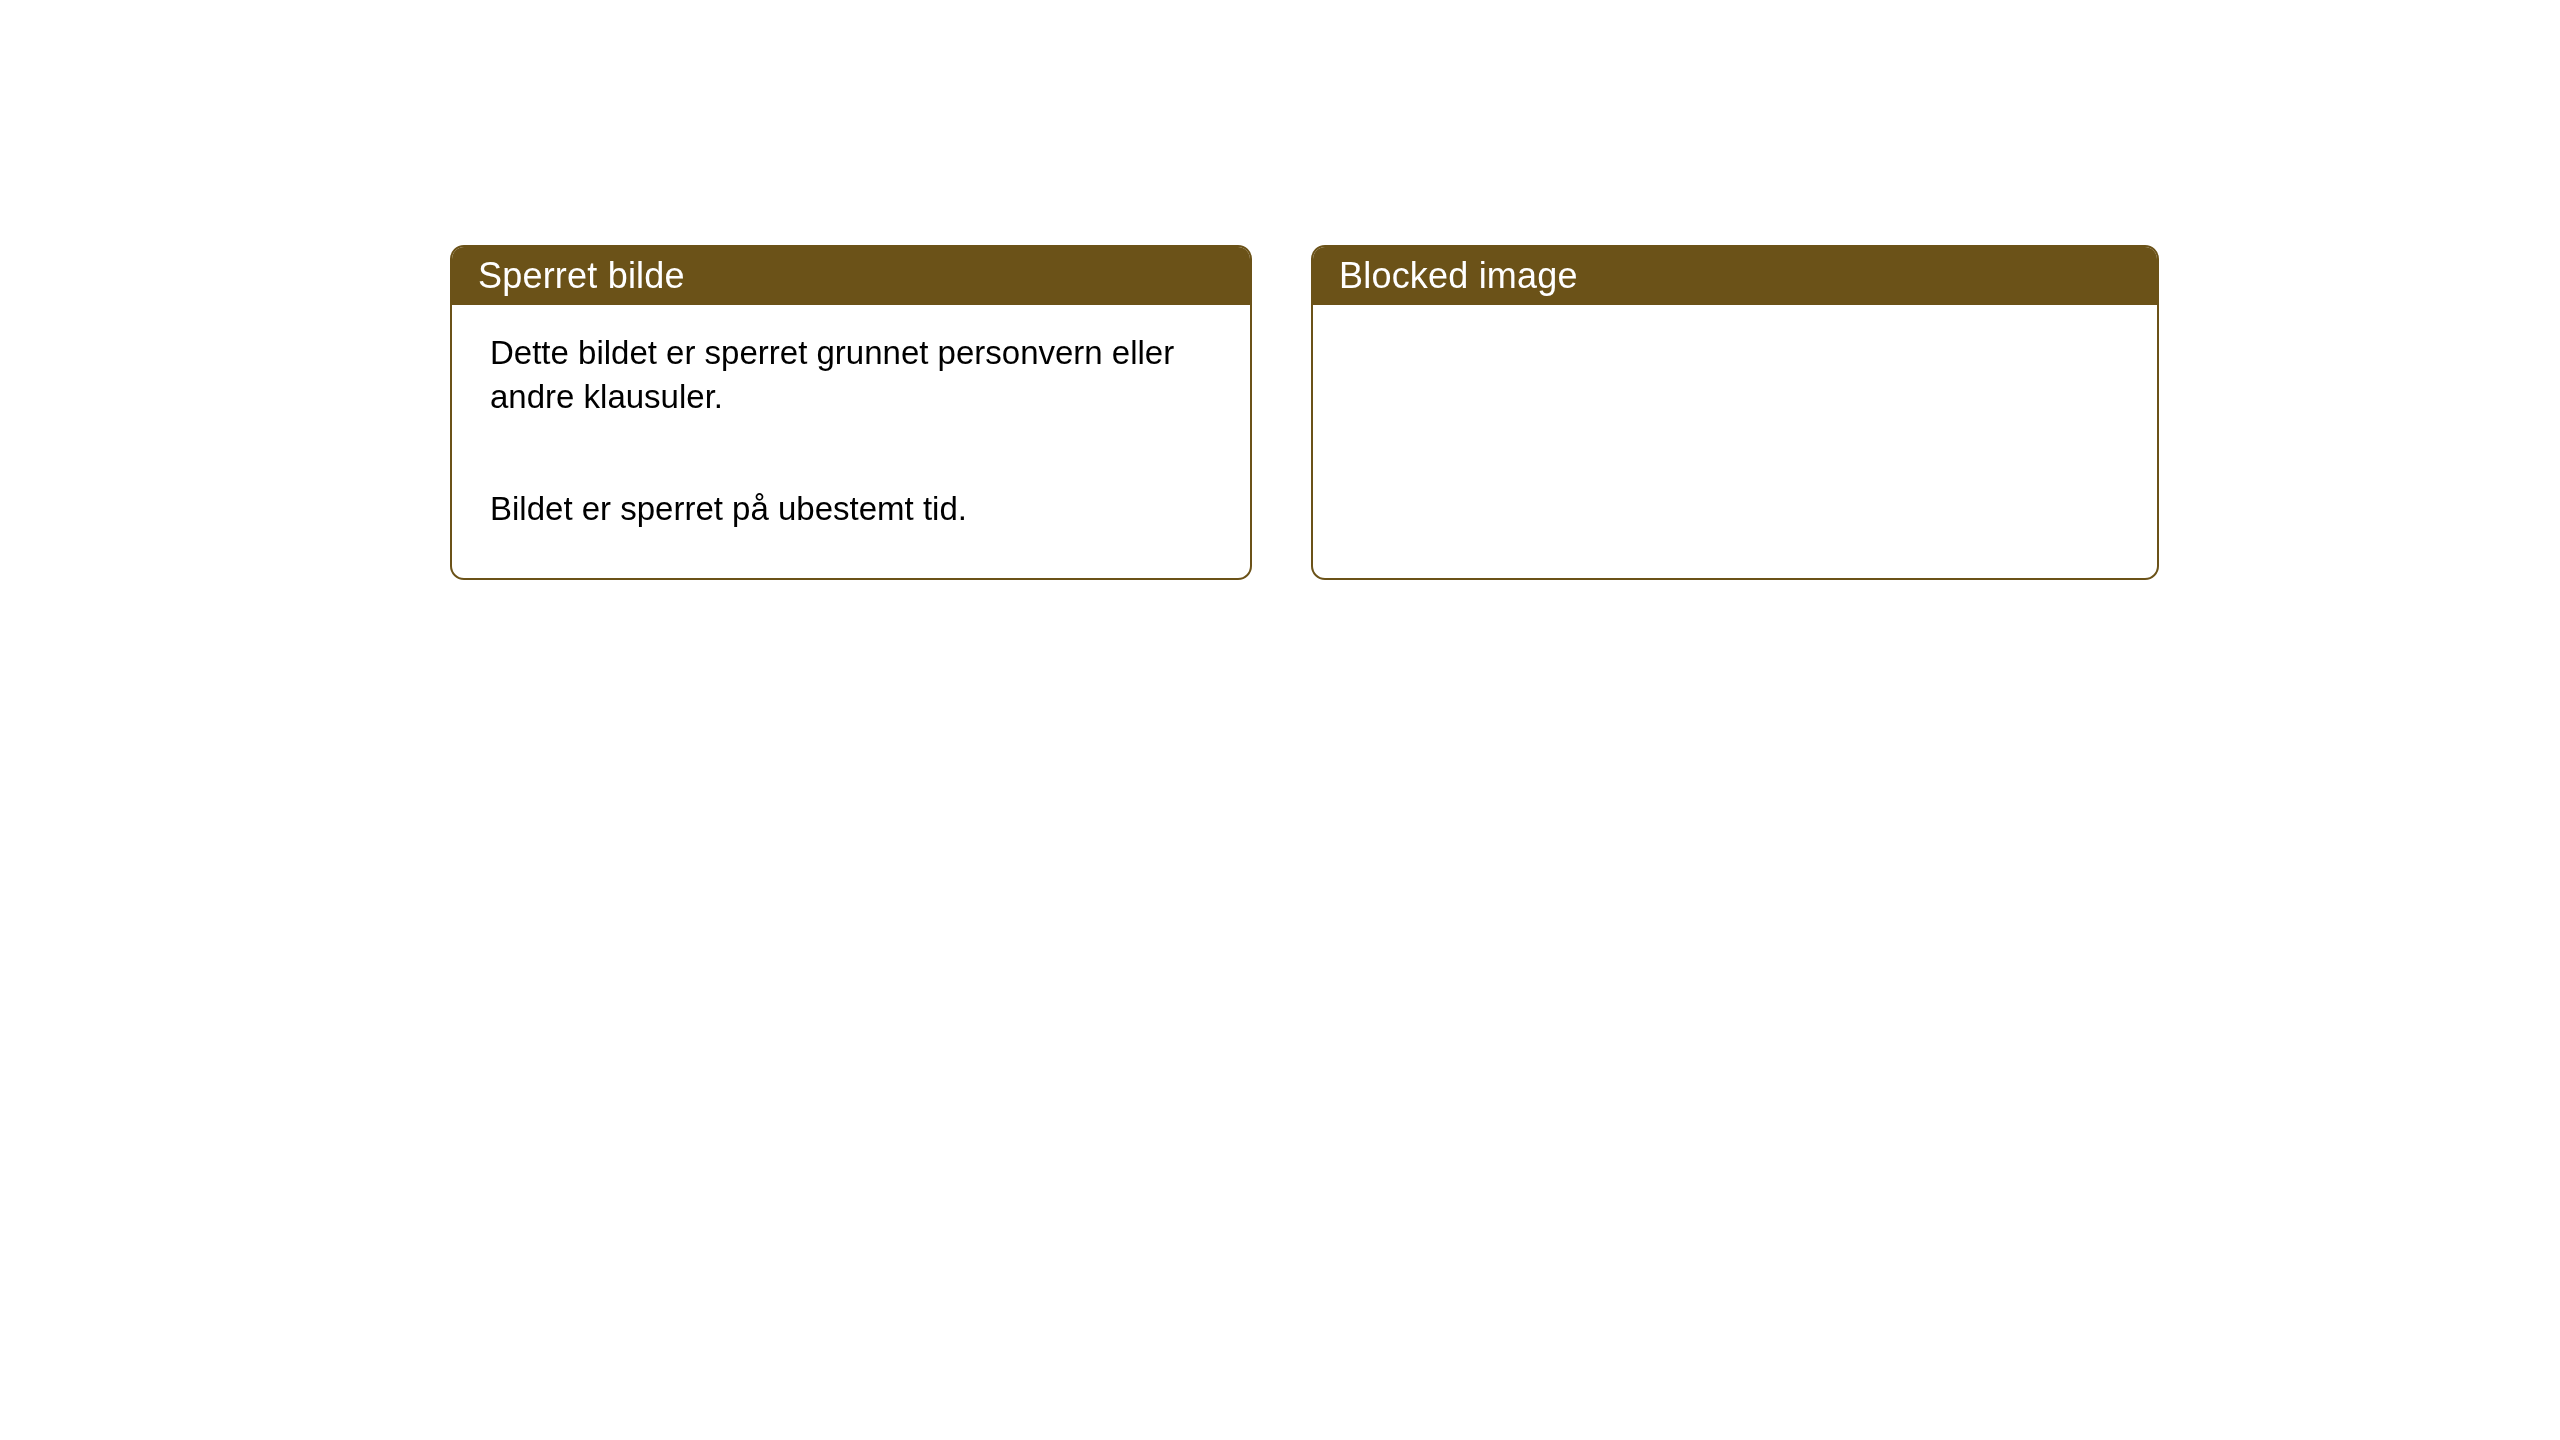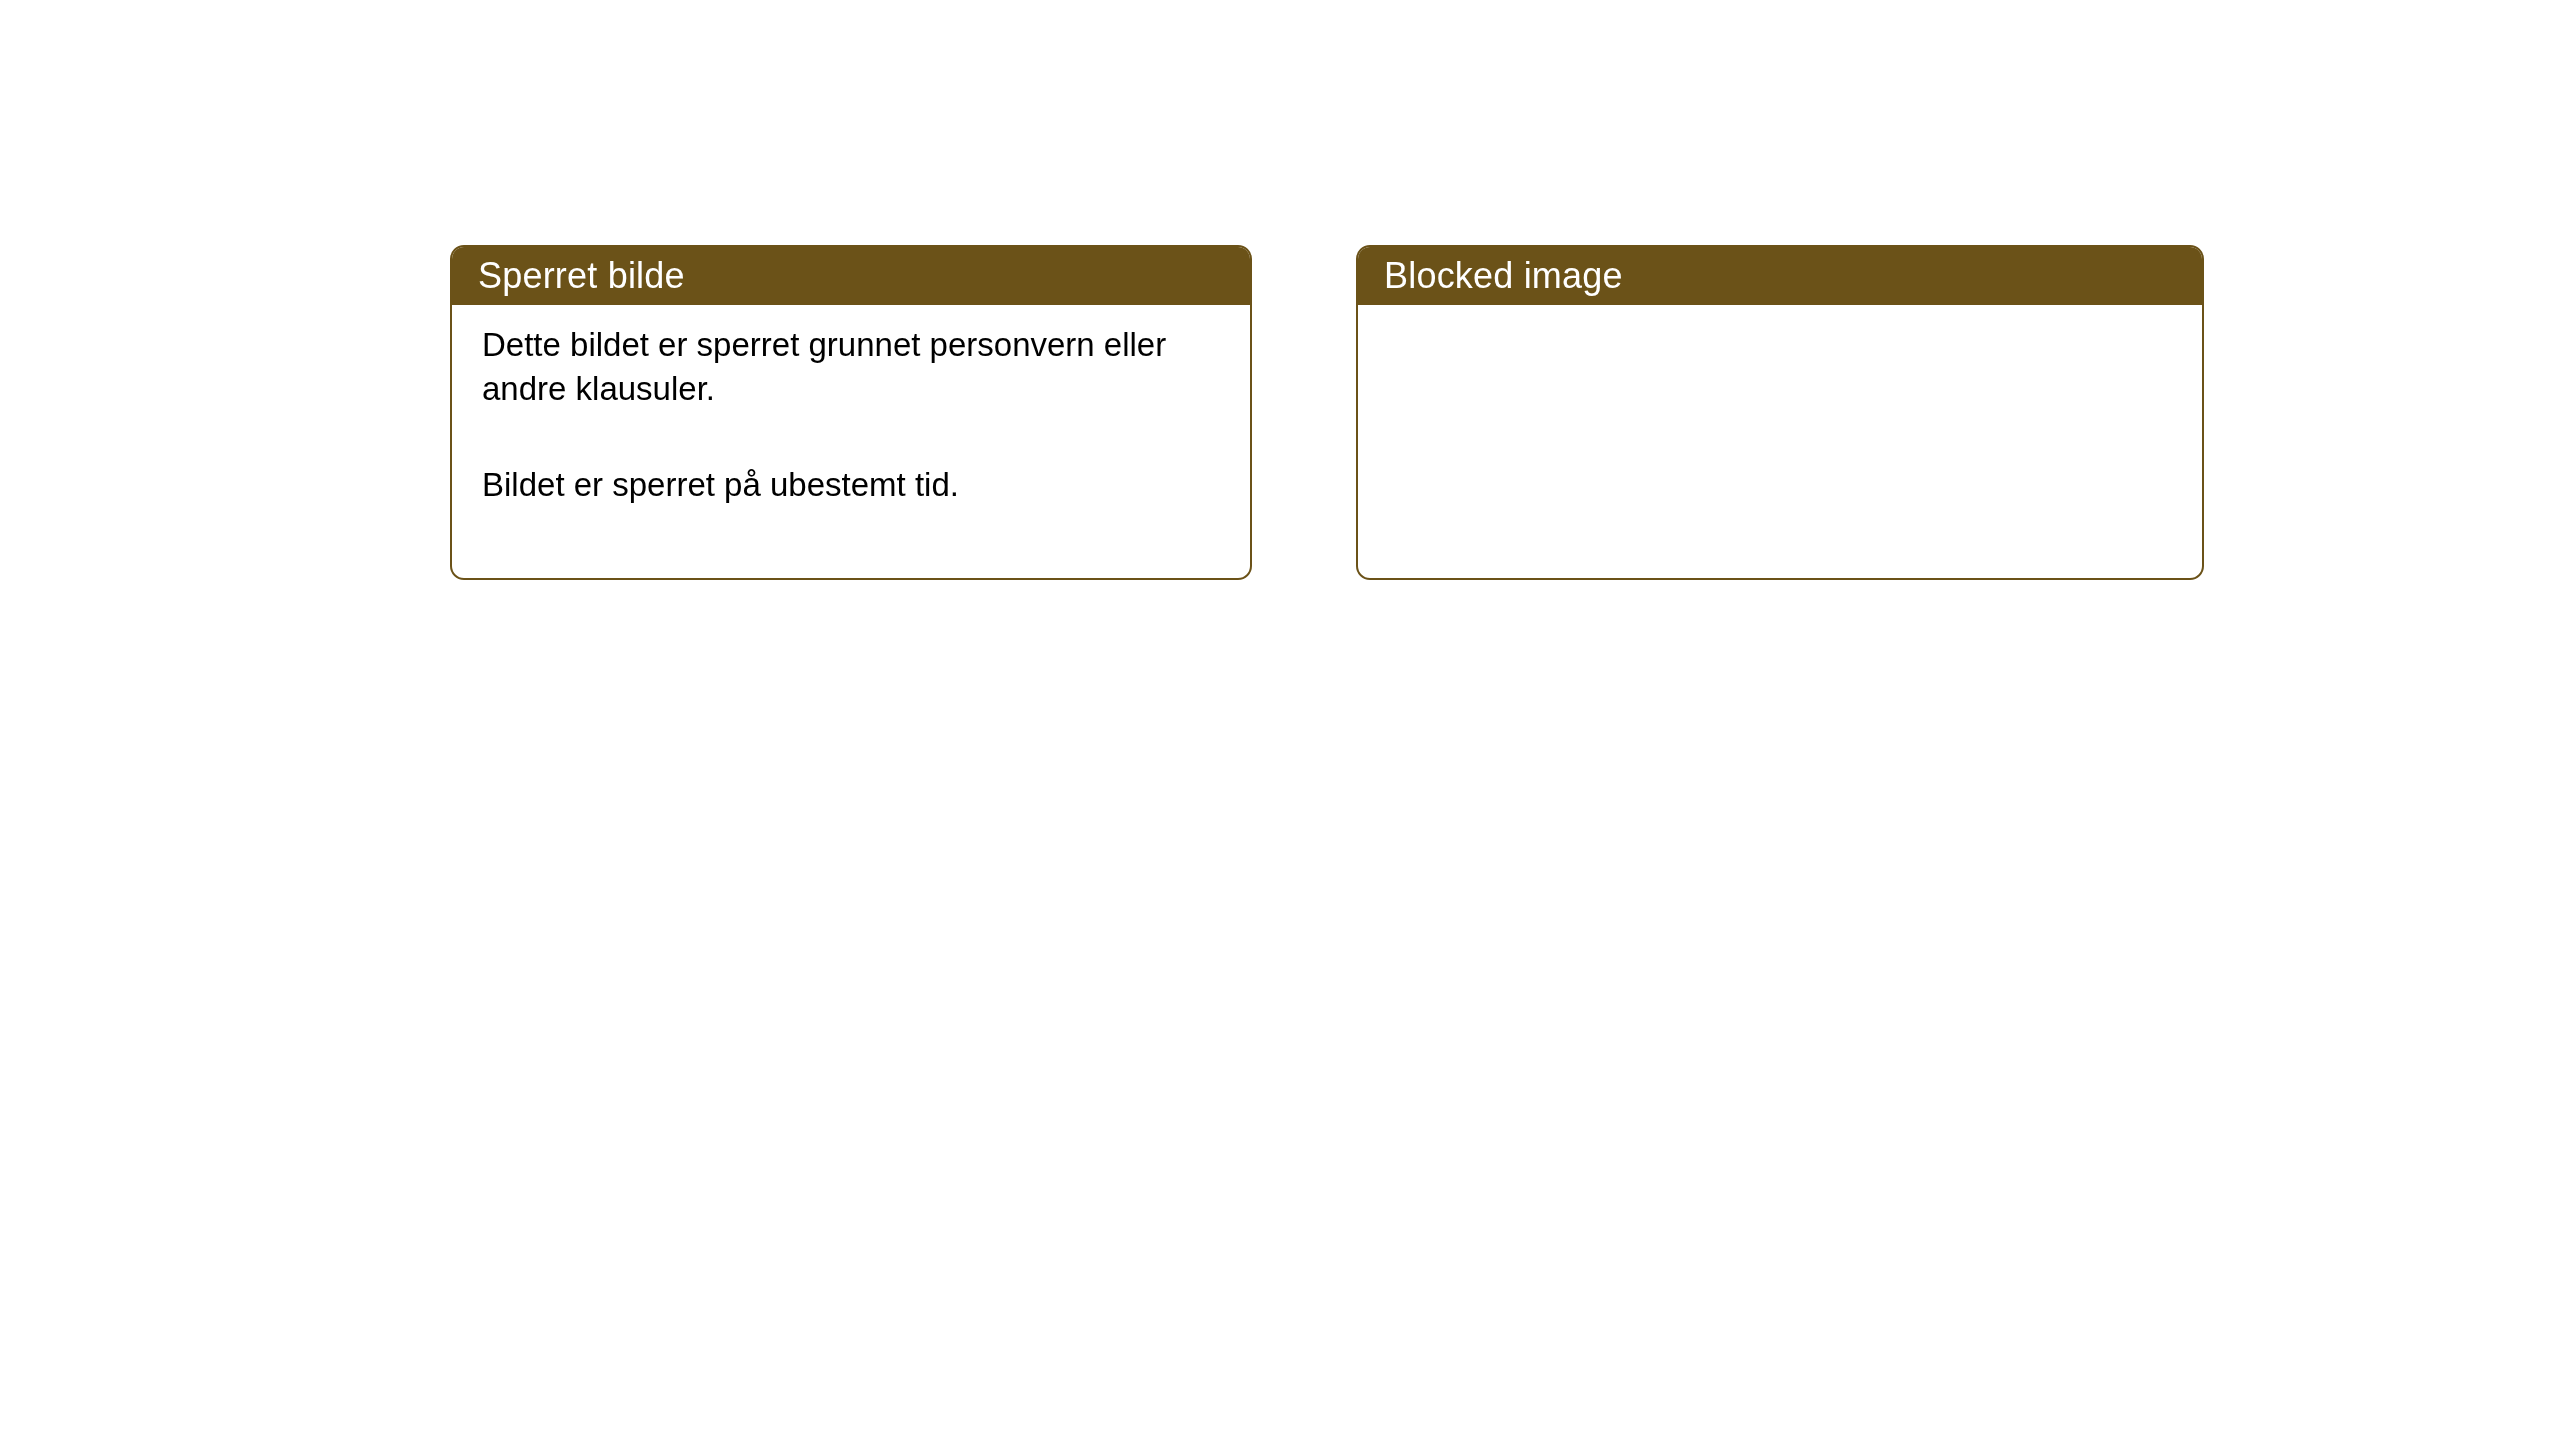--- a/index.html
+++ b/index.html
@@ -15,21 +15,21 @@
     overflow: hidden;
   }
 
   #panels {
     position: absolute;
     left: 450px;
     top: 245px;
     display: flex;
     flex-direction: row;
     align-items: flex-start;
-    gap: 104px;
+    gap: 59px;
   }
 
   .notice-card {
     box-sizing: border-box;
     background: #ffffff;
     border: 2px solid #6B5218;
     border-radius: 14px;
     display: flex;
     flex-direction: column;
     overflow: hidden;
@@ -64,21 +64,21 @@
     padding: 14px 22px 22px 26px;
     display: flex;
     flex-direction: column;
   }
 
   .card-paragraph {
     color: #000000;
     font-size: 33px;
     line-height: 44px;
     font-weight: 400;
-    margin: 4px;
+    margin: 12px;
     white-space: pre-line;
   }
 
   .paragraph-gap {
     height: 44px;
     flex: 0 0 44px;
   }
 </style>
 </head>
 <body>

